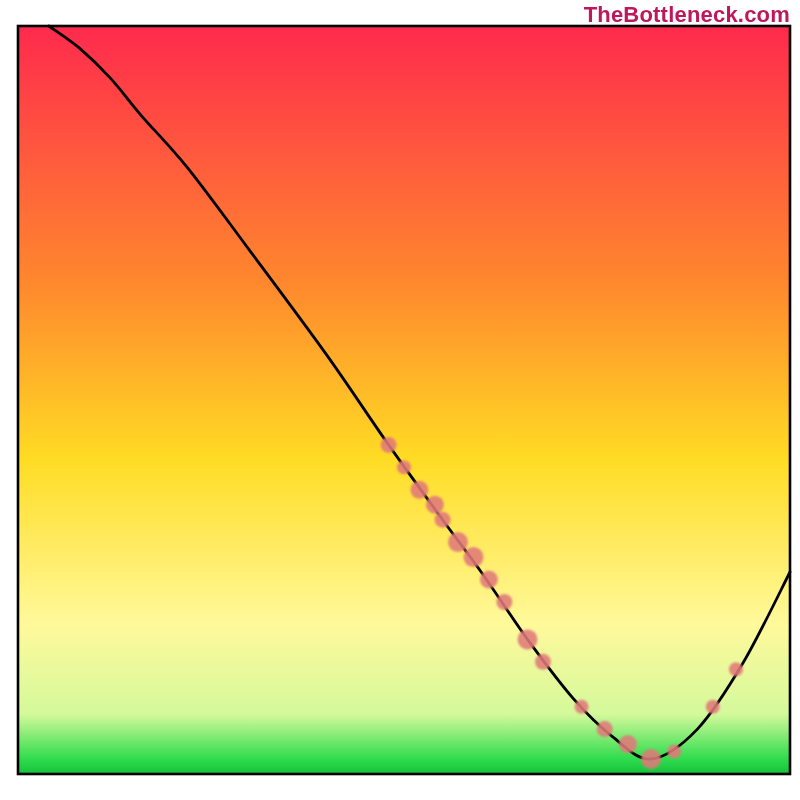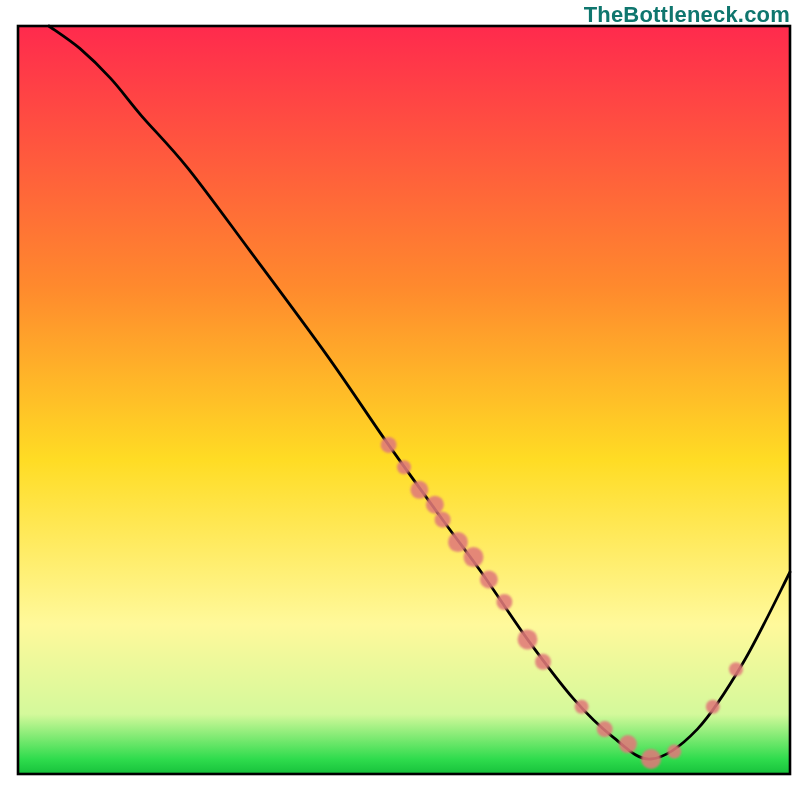--- a/index.html
+++ b/index.html
@@ -15,21 +15,21 @@
     position: relative;
     width: 800px;
     height: 800px;
   }
   .attribution {
     position: absolute;
     top: 2px;
     right: 10px;
     font-size: 22px;
     font-weight: bold;
-    color: #0f766e;
+    color: #be185d;
     letter-spacing: 0.2px;
     z-index: 5;
   }
   svg {
     display: block;
   }
 </style>
 </head>
 <body>
 

